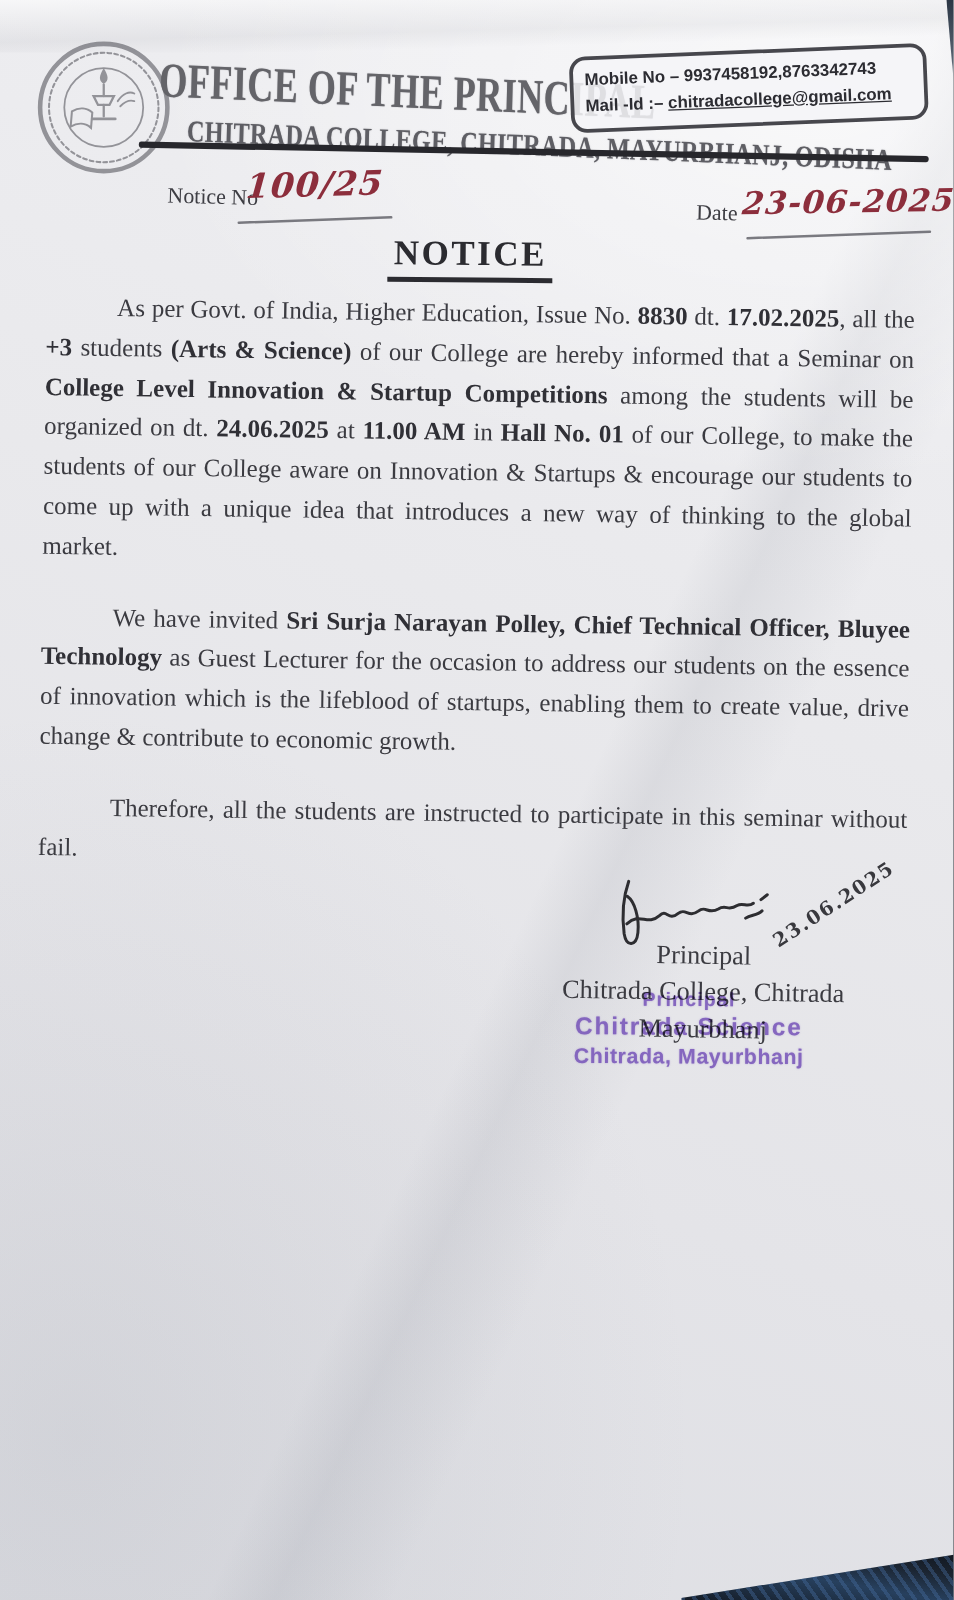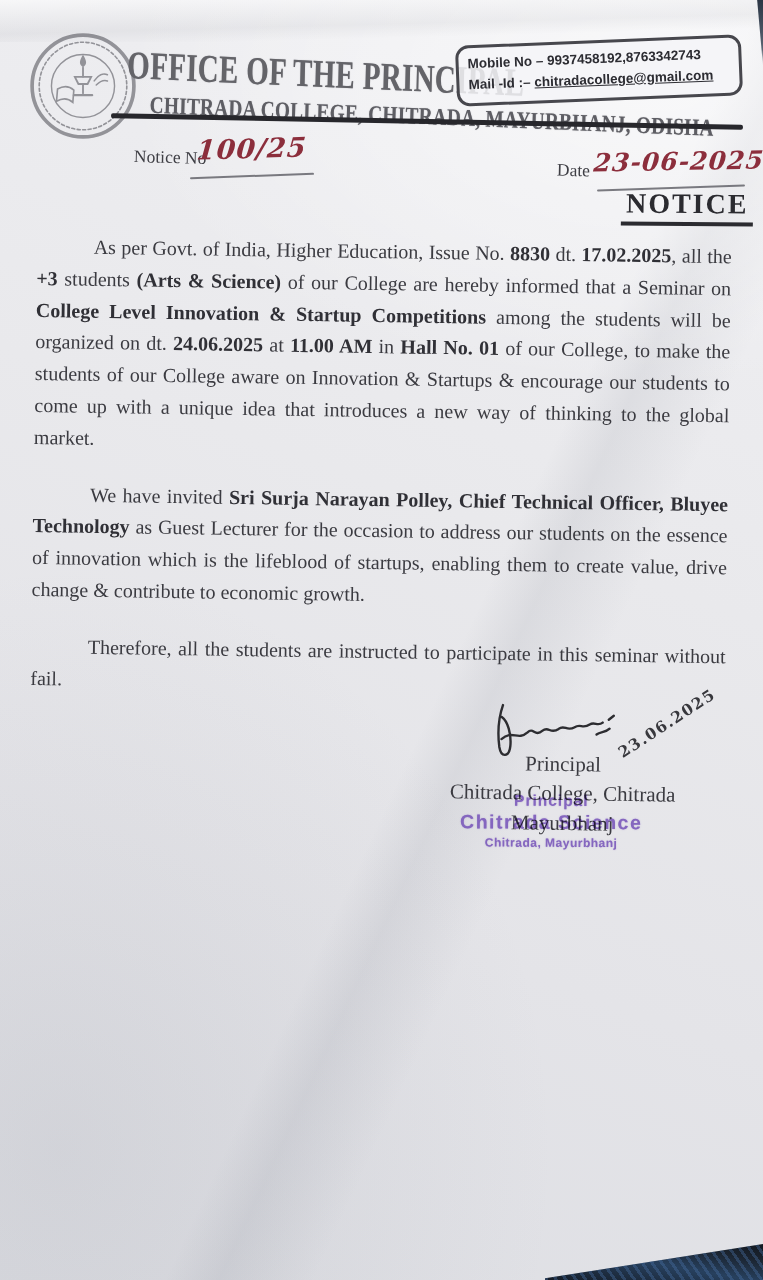--- a/index.html
+++ b/index.html
@@ -64,21 +64,21 @@
   .hand{
     font-family:"DejaVu Serif", serif;font-style:italic;font-weight:600;
     color:#8c2e3c;letter-spacing:1px;transform:skewX(-6deg);
   }
   .notice-no-value{position:absolute;left:197px;top:133px;font-size:27px;transform:skewX(-6deg) rotate(-1.5deg);}
   .date-value{position:absolute;left:594px;top:147px;font-size:25px;transform:skewX(-6deg) rotate(-1deg);white-space:nowrap;}
   .hand-rule{position:absolute;height:2px;background:#5b5b63;opacity:.8;border-radius:1px;}
   .rule-notice{left:190px;top:175px;width:124px;transform:rotate(-2deg);}
   .rule-date{left:597px;top:187px;width:148px;transform:rotate(-2deg);}
   
-  .title-wrap{position:absolute;left:0;right:10px;top:188px;text-align:right;}
+  .title-wrap{position:absolute;left:0;right:10px;top:188px;text-align:center;}
   .title{
     display:inline-block;font-size:28px;font-weight:bold;letter-spacing:2px;color:#2b2b30;
     border-bottom:4px solid #2b2b30;padding:0 5px 2px;transform:rotate(.5deg);
   }
   
   .body-text{
     position:absolute;left:37px;right:31px;top:231px;
     font-size:20px;line-height:1.59;color:#3b3b41;text-align:justify;
     transform:rotate(.85deg);transform-origin:left top;
   }
@@ -96,21 +96,21 @@
   }
   .typed-lines{padding-top:52px;font-size:21px;line-height:1.4;}
   .stamp{
     position:absolute;left:50%;top:94px;transform:translateX(-56%) rotate(-.6deg);
     font-family:"Liberation Sans", sans-serif;font-weight:700;color:#7a58ba;
     opacity:.9;white-space:nowrap;text-align:center;mix-blend-mode:multiply;
     text-shadow:0 0 1.3px rgba(122,88,186,.6);
   }
   .stamp .s1{font-size:15.5px;letter-spacing:1px;}
   .stamp .s2{font-size:19.5px;letter-spacing:1.5px;margin-top:1px;}
-  .stamp .s3{font-size:12px;letter-spacing:.5px;margin-top:2px;}
+  .stamp .s3{font-size:17px;letter-spacing:.5px;margin-top:2px;}
 </style>
 </head>
 <body>
 
 <div class="paper">
 
   <svg class="seal" viewBox="0 0 110 110">
     <g fill="none" stroke="#84848a" stroke-linecap="round">
       <circle cx="55" cy="55" r="50" stroke-width="3.6"></circle>
       <circle cx="55" cy="55" r="43" stroke-width="1.6" stroke-dasharray="3 2.4"></circle>

